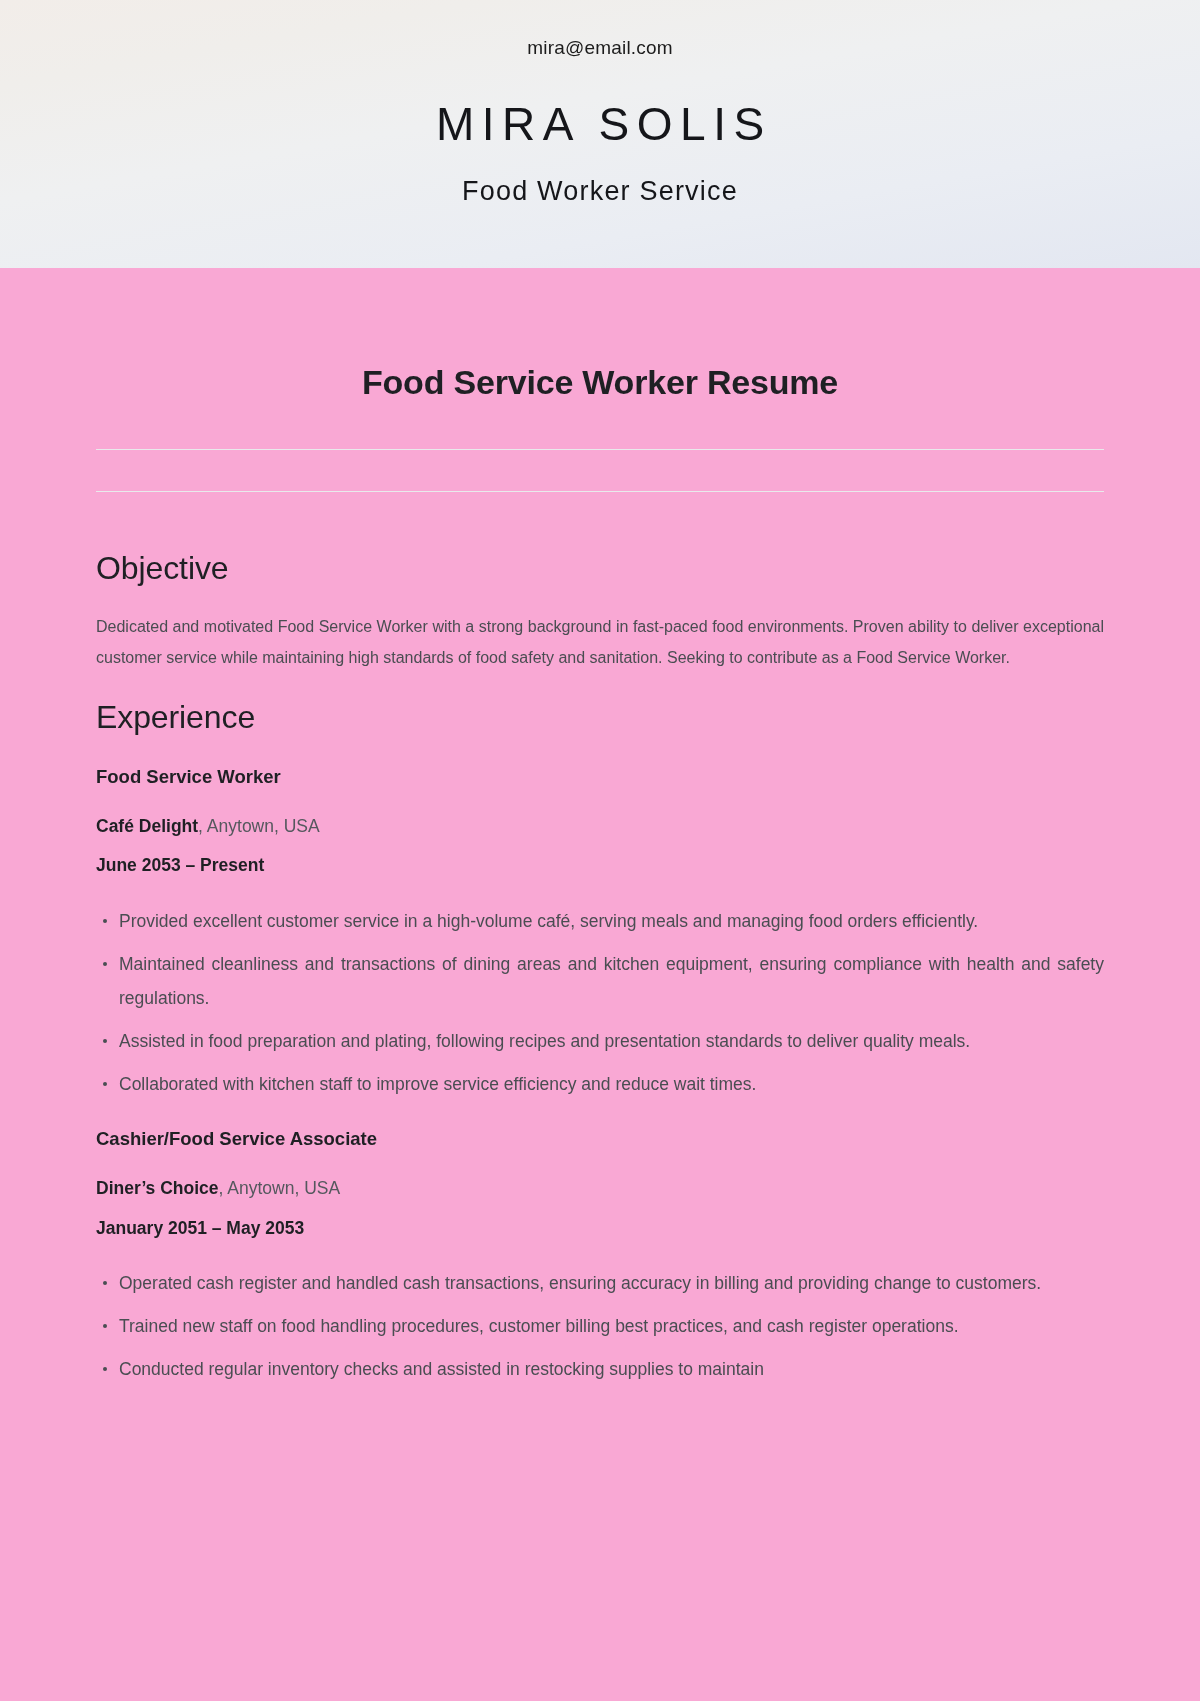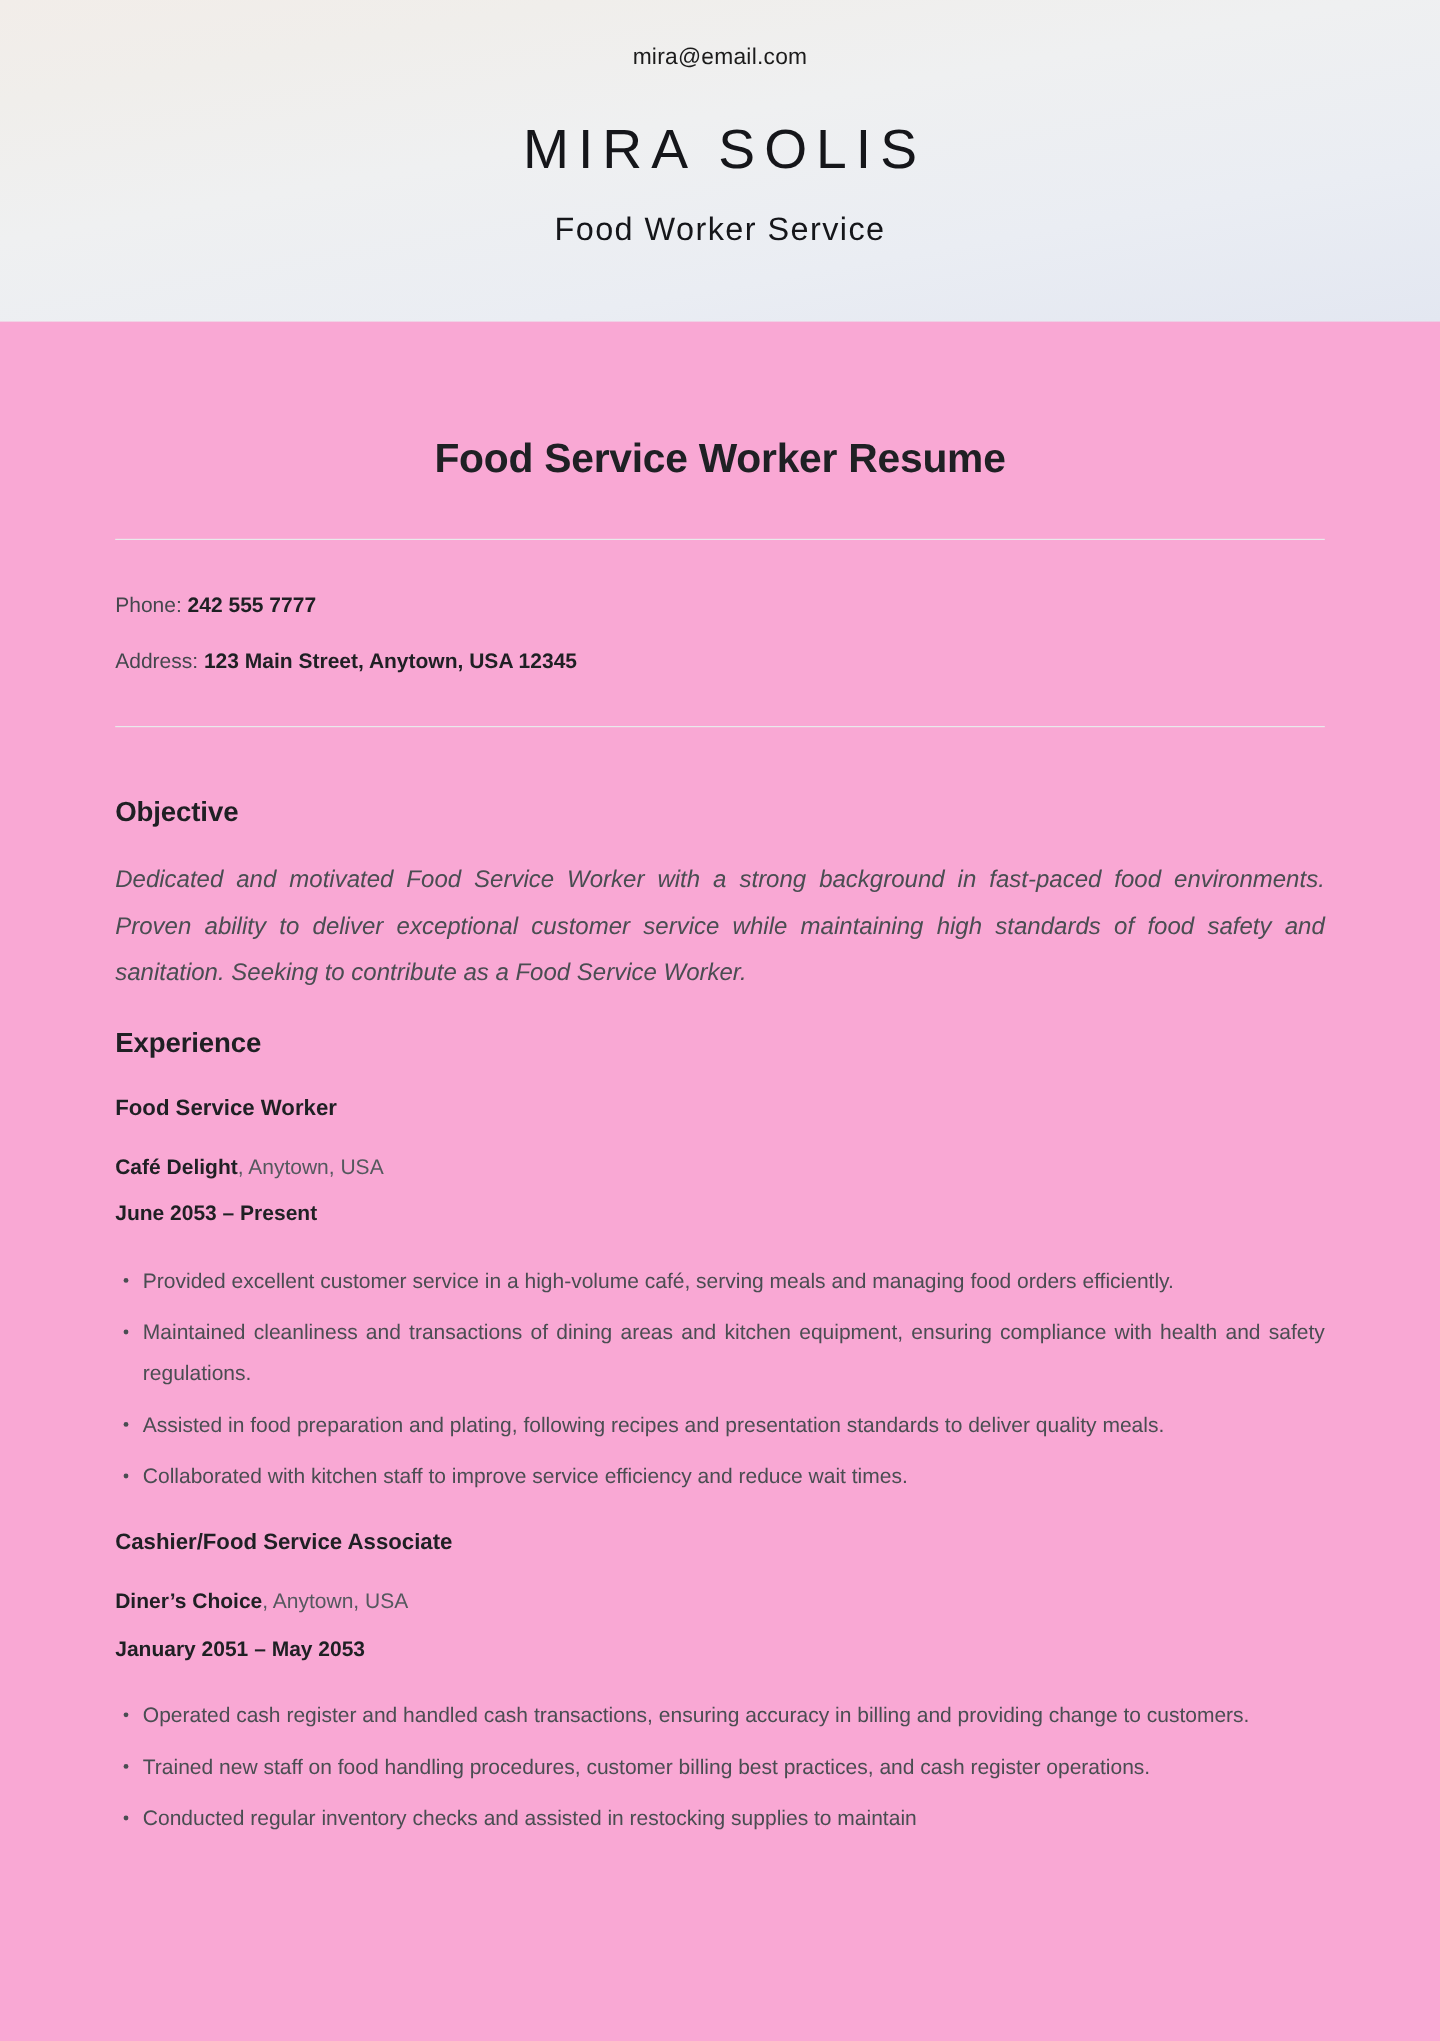--- a/index.html
+++ b/index.html
@@ -106,36 +106,35 @@
     margin-bottom: 22px;
   }
   .contact-line:last-child { margin-bottom: 0; }
 
   .contact-line b {
     color: #1f2024;
     font-weight: bold;
   }
 
   .section-heading {
-    font-size: 23px;
-    font-weight: bold;
+    font-size: 32px;
+    font-weight: normal;
     color: #1f2024;
     letter-spacing: -0.1px;
     line-height: 1.3;
   }
 
   .sec-objective { margin-top: 56px; }
 
   .objective-text {
     margin-top: 22px;
-    font-size: 20px;
+    font-size: 16px;
     line-height: 1.95;
     color: #4a4d52;
     text-align: justify;
-    font-style: italic;
   }
 
   .sec-experience { margin-top: 24px; }
 
   .job { margin-top: 26px; }
 
   .job-title {
     font-size: 18.5px;
     font-weight: bold;
     color: #1f2024;
@@ -200,30 +199,20 @@
     <div class="lh-name">MIRA SOLIS</div>
     <div class="lh-role">Food Worker Service</div>
   </div>
 
   <div class="content">
 
     <h1 class="doc-title">Food Service Worker Resume</h1>
 
     <hr class="rule rule-top">
 
-    <div class="contact-block">
-      <div class="contact-line">
-        <span>Phone:</span>
-        <b>242 555 7777</b>
-      </div>
-      <div class="contact-line">
-        <span>Address:</span>
-        <b>123 Main Street, Anytown, USA 12345</b>
-      </div>
-    </div>
 
     <hr class="rule rule-bottom">
 
     <div class="section-heading sec-objective">Objective</div>
     <p class="objective-text">Dedicated and motivated Food Service Worker with a strong background in fast-paced food environments. Proven ability to deliver exceptional customer service while maintaining high standards of food safety and sanitation. Seeking to contribute as a Food Service Worker.</p>
 
     <div class="section-heading sec-experience">Experience</div>
 
     <div class="job">
       <div class="job-title">Food Service Worker</div>

